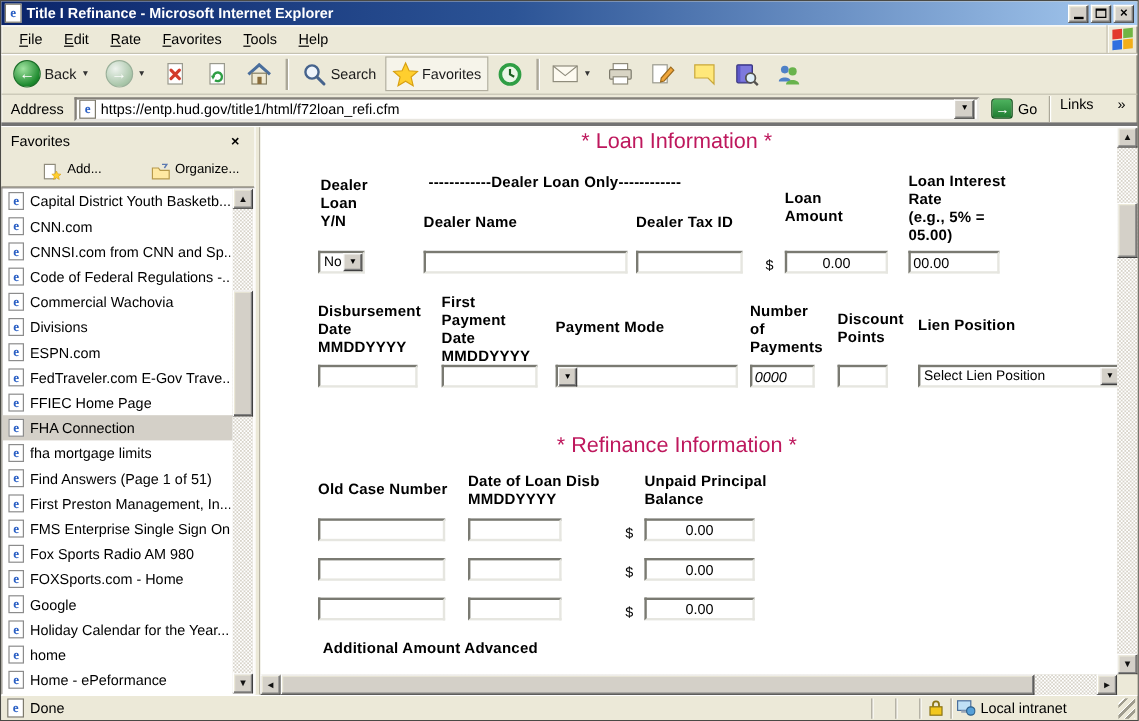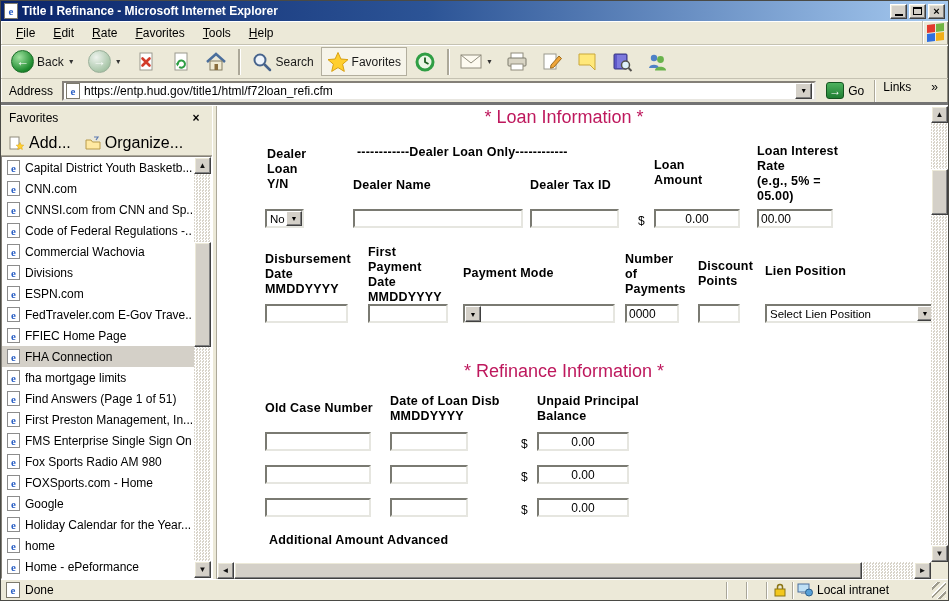--- a/index.html
+++ b/index.html
@@ -53,21 +53,21 @@
   .goicon{width:18px;height:17px;background:linear-gradient(180deg,#4db25e,#1f7d31);border:1px solid #14541f;border-radius:3px;
     color:#fff;font-weight:bold;font-size:12px;display:flex;align-items:center;justify-content:center;line-height:1;}
   .linksbox{display:flex;align-items:flex-start;gap:20px;padding:0 6px 0 8px;font-size:12px;border-left:1px solid #aca899;box-shadow:inset 1px 0 0 #fff;height:22px;}
   
   .main{flex:1;display:flex;min-height:0;border-top:1px solid #fff;}
   .favpanel{width:211px;flex:0 0 211px;display:flex;flex-direction:column;background:#ece9d8;}
   .favhead{height:24px;flex:0 0 24px;display:flex;align-items:center;padding:0 8px;font-size:12px;}
   .favhead .ht{flex:1;}
   .xbtn{width:16px;height:15px;display:flex;align-items:center;justify-content:center;font:bold 12px "Liberation Sans",sans-serif;}
   .favtools{height:26px;flex:0 0 26px;display:flex;align-items:center;gap:14px;padding:0 8px;border-bottom:1px solid #aca899;box-shadow:0 1px 0 #fff;}
-  .fbtn{display:flex;align-items:center;gap:4px;font-size:16px;}
+  .fbtn{display:flex;align-items:flex-start;gap:4px;font-size:11px;margin-left:27px;}
   .favlist{flex:1;background:#fff;border:1px solid;border-color:#848078 #fff #fff #848078;position:relative;overflow:hidden;}
   .fitems{position:absolute;left:0;top:0;right:17px;bottom:0;overflow:hidden;}
   .fitem{height:21px;display:flex;align-items:center;gap:5px;padding:0 2px 0 5px;font-size:12px;white-space:nowrap;overflow:hidden;}
   .fitem.sel{background:#d4d0c8;}
   .fav-ico{width:13px;height:15px;background:#fff;border:1px solid #8c8c8c;color:#2a5fc4;flex:0 0 auto;
     display:flex;align-items:center;justify-content:center;font:bold 11px "Liberation Serif",serif;}
   .flabel{overflow:hidden;white-space:nowrap;}
   .splitter{width:5px;flex:0 0 5px;background:#ece9d8;border-left:1px solid #fff;border-right:1px solid #aca899;}
   .content{flex:1;position:relative;background:#ece9d8;min-width:0;}
   .page{position:absolute;left:0;top:0;right:17px;bottom:17px;background:#fff;overflow:hidden;}
@@ -446,21 +446,21 @@
         <div class="lbl" style="left:481px;top:153px;">Discount
 Points</div>
         <div class="lbl" style="left:548px;top:158px;">Lien Position</div>
 
         <input class="in" style="left: 48px; top: 198px; width: 83px;" value="">
         <input class="in" style="left: 151px; top: 198px; width: 80px;" value="">
         <span class="sel-box" style="left:246px;top:198px;width:152px;flex-direction:column;">
           <span class="stxt">Select Payment Mode</span>
           <span class="sarrow">▼</span>
         </span>
-        <input class="in" style="left: 408px; top: 198px; width: 54px;" value="0000">
+        <input class="in" style="left: 408px; top: 198px; width: 54px; font-style: italic;" value="0000">
         <input class="in" style="left: 481px; top: 198px; width: 42px;" value="">
         <span class="sel-box" style="left:548px;top:198px;width:170px;">
           <span class="stxt">Select Lien Position</span>
           <span class="sarrow">▼</span>
         </span>
 
         <div class="hd" style="top:255px;">* Refinance Information *</div>
 
         <div class="lbl" style="left:48px;top:295px;">Old Case Number</div>
         <div class="lbl" style="left:173px;top:288px;">Date of Loan Disb

